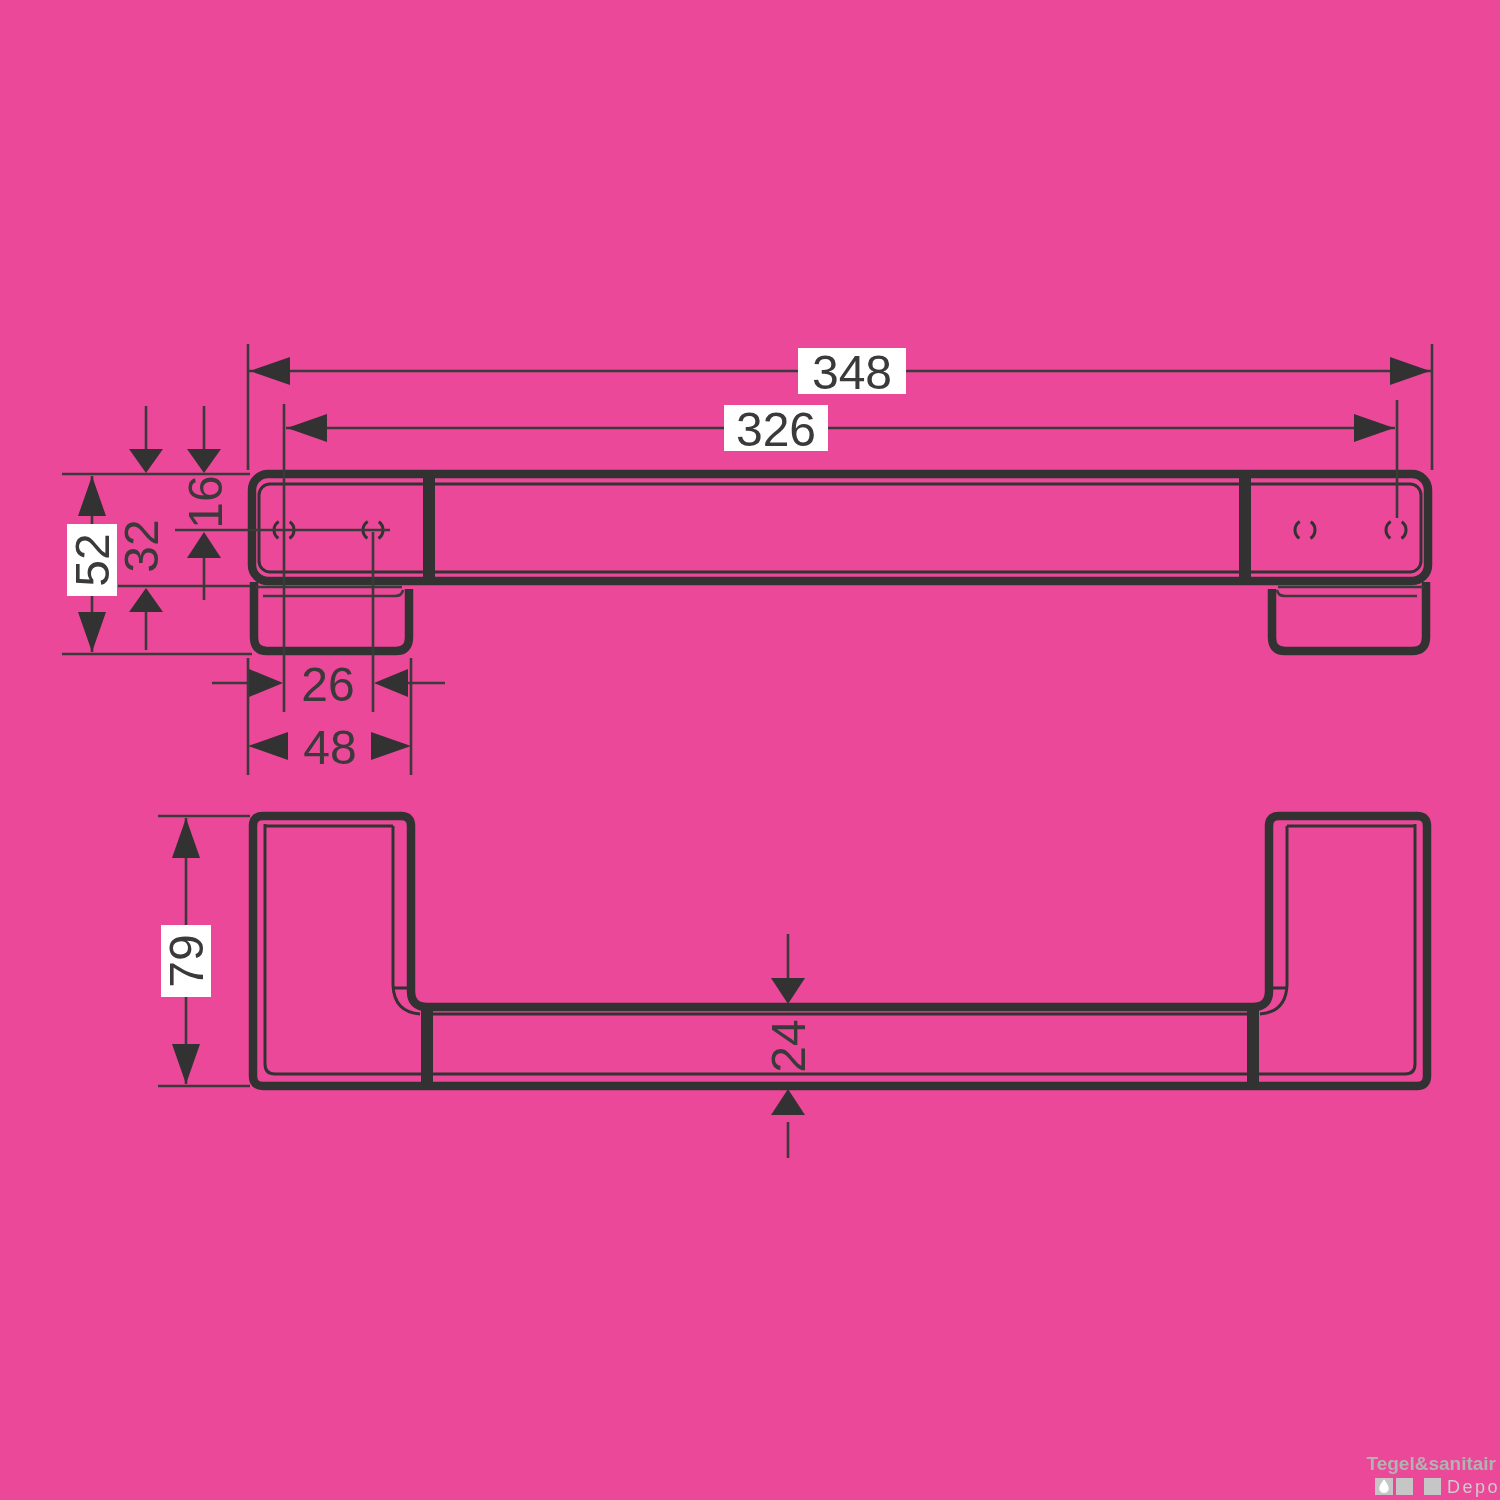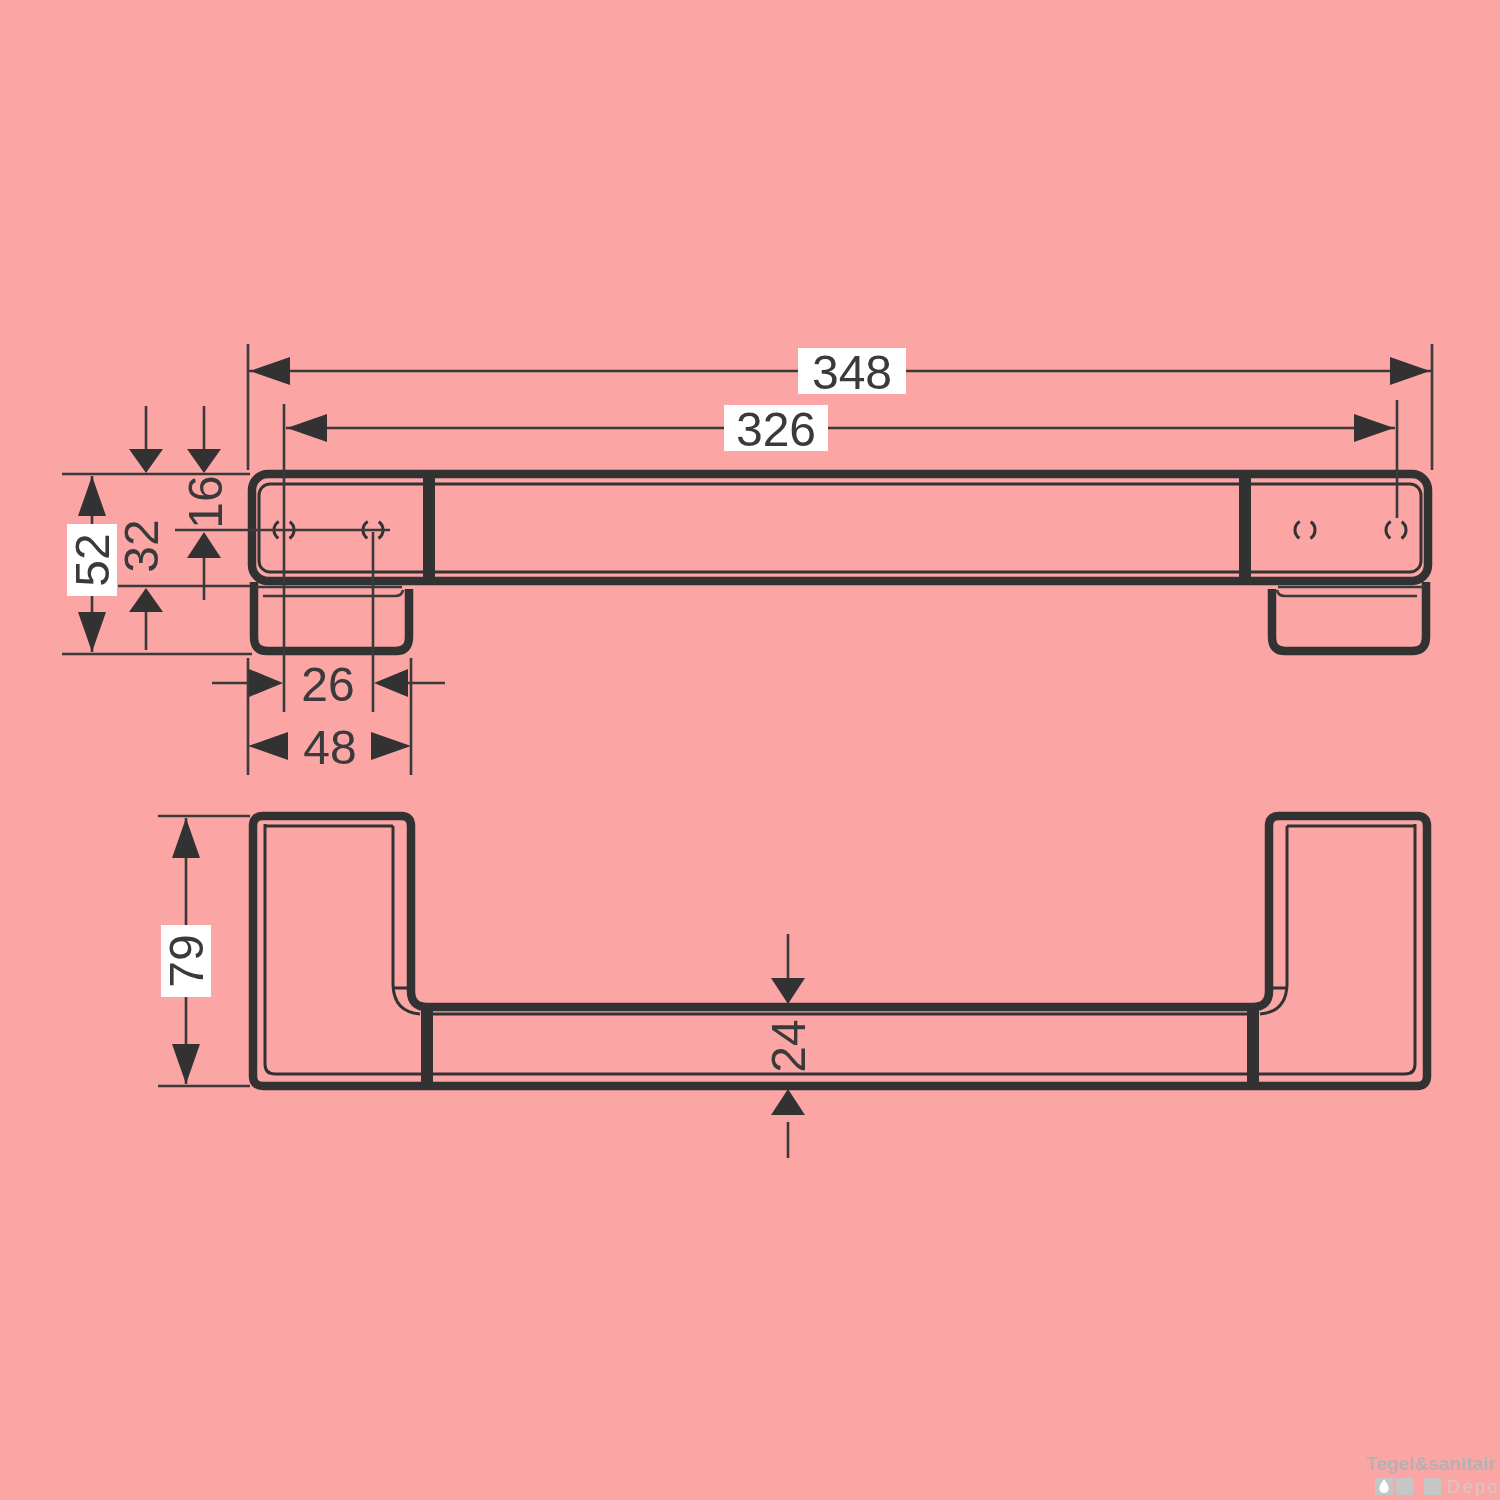--- a/index.html
+++ b/index.html
@@ -7,21 +7,21 @@
     padding: 0;
     background: #ffffff;
     width: 1500px;
     height: 1500px;
     font-family: "Liberation Sans", sans-serif;
   }
   .stage {
     position: relative;
     width: 1500px;
     height: 1500px;
-    background: #fca5a5;
+    background: #ec4899;
     overflow: hidden;
   }
   svg { display: block; }
   .s-thick  { fill: none; stroke: #323232; stroke-width: 8.5; stroke-linecap: butt; stroke-linejoin: round; }
   .s-band   { fill: none; stroke: #323232; stroke-width: 12;  stroke-linecap: butt; }
   .s-thin   { fill: none; stroke: #323232; stroke-width: 3;   stroke-linecap: butt; stroke-linejoin: round; }
   .s-x      { fill: none; stroke: #3a3a3a; stroke-width: 2.6; stroke-linecap: butt; }
   .arrow    { fill: #323232; stroke: none; }
   .txt-bg   { fill: #ffffff; stroke: none; }
   text.dim  { font-family: "Liberation Sans", sans-serif; font-size: 48px; fill: #3a3a3a; }

